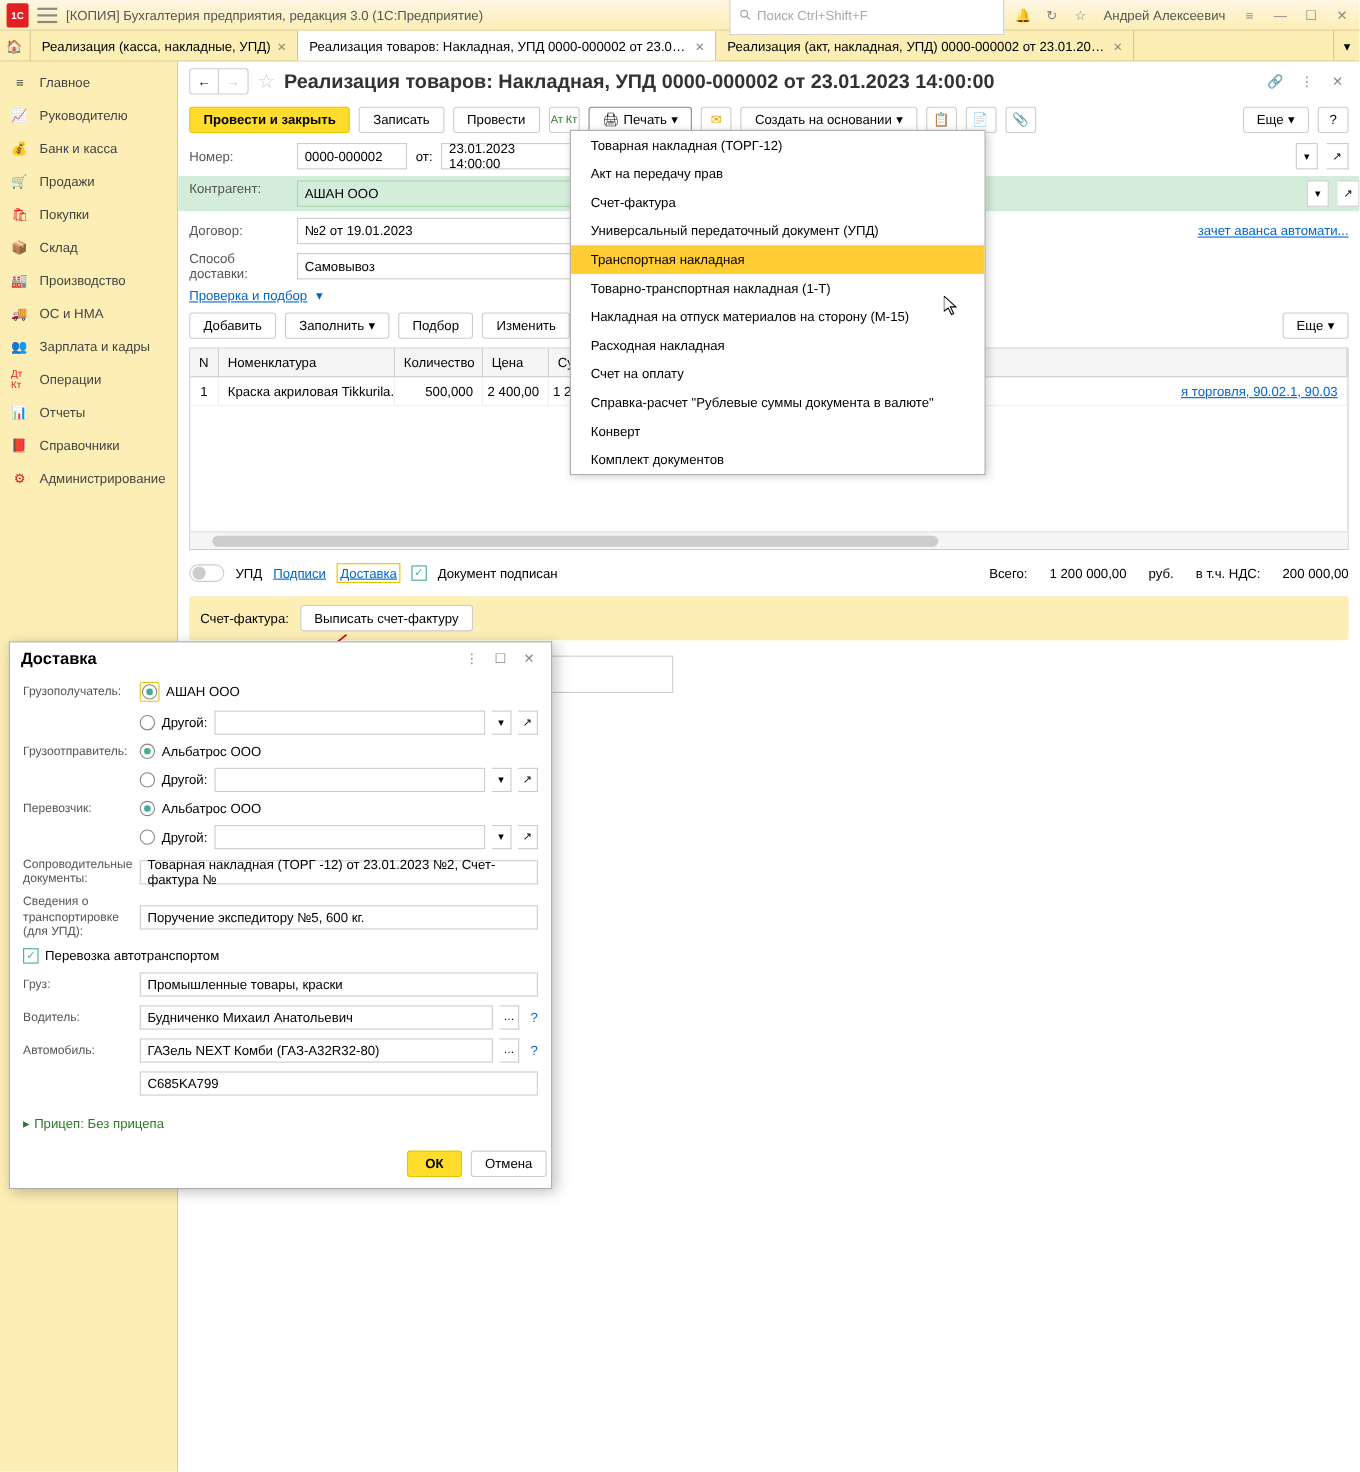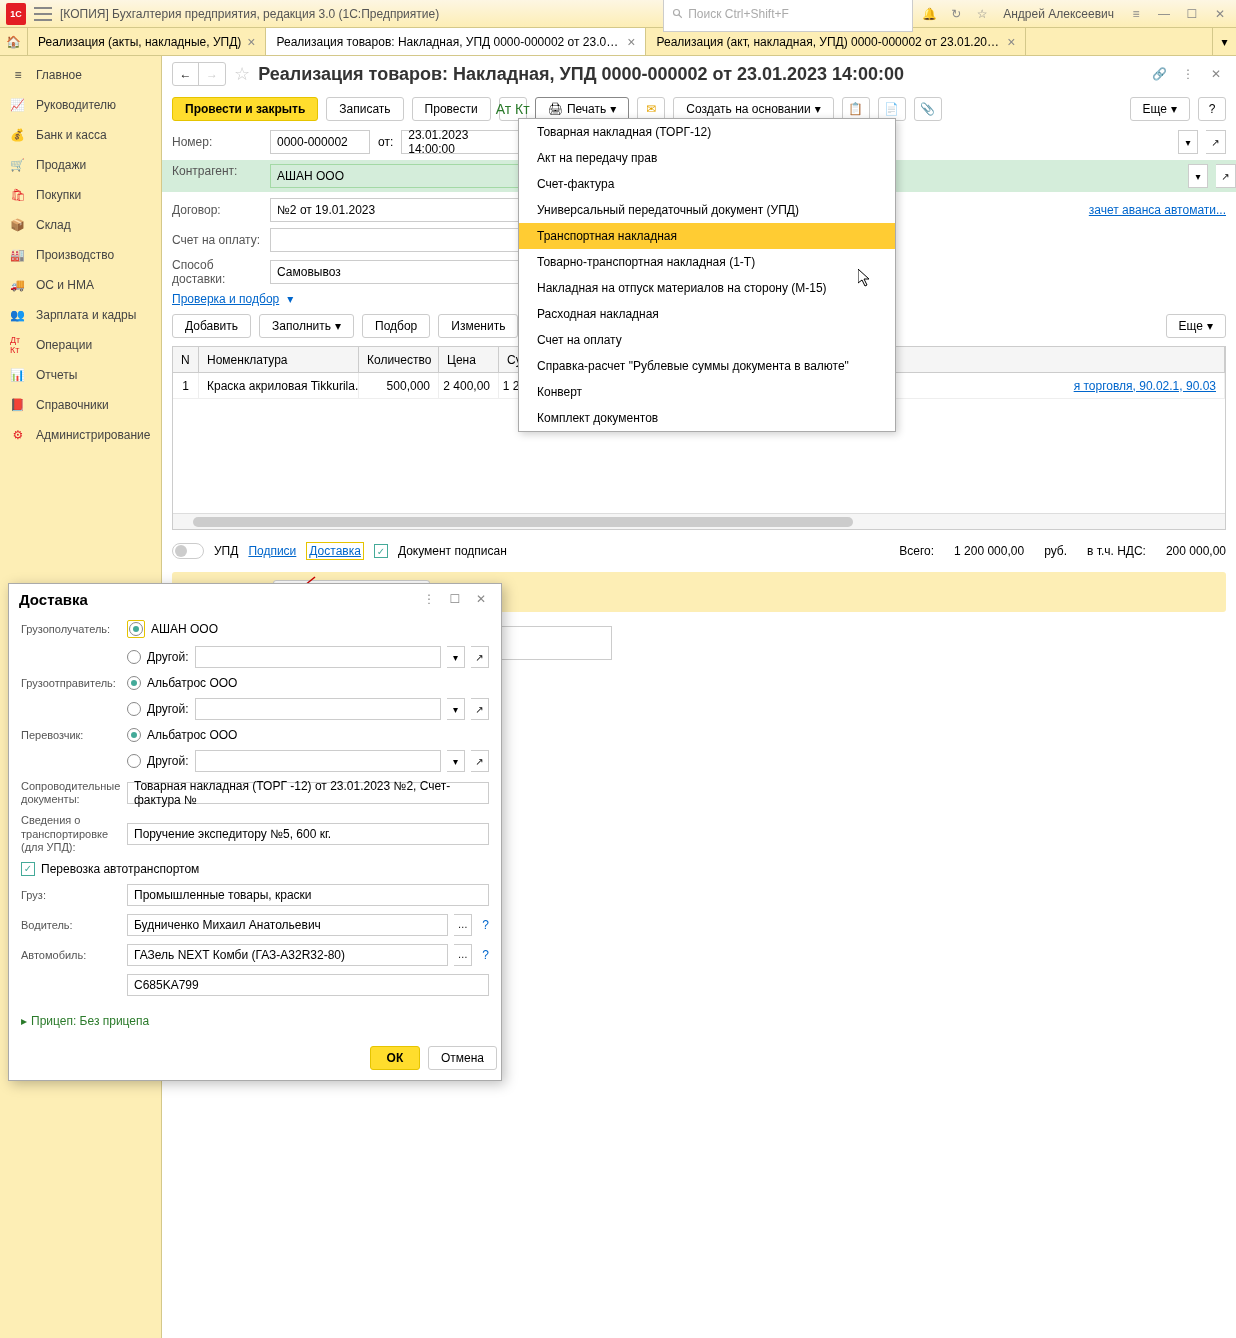--- a/index.html
+++ b/index.html
@@ -109,21 +109,21 @@
   <div class="username">Андрей Алексеевич</div>
   <div class="winbtn">≡</div>
   <div class="winbtn">—</div>
   <div class="winbtn">☐</div>
   <div class="winbtn">✕</div>
 </div>
 
 <div class="tabsbar">
   <div class="home-tab">🏠</div>
   <div class="tab">
-      <span class="tab-text">Реализация (акты, накладные, УПД)</span>
+      <span class="tab-text">Реализация (касса, накладные, УПД)</span>
       <span class="tab-close">×</span>
     </div>
   <div class="tab active">
       <span class="tab-text">Реализация товаров: Накладная, УПД 0000-000002 от 23.01.2023 14:...</span>
       <span class="tab-close">×</span>
     </div>
   <div class="tab">
       <span class="tab-text">Реализация (акт, накладная, УПД) 0000-000002 от 23.01.2023 14:00:00</span>
       <span class="tab-close">×</span>
     </div>
@@ -198,21 +198,21 @@
       <div class="doc-title">Реализация товаров: Накладная, УПД 0000-000002 от 23.01.2023 14:00:00</div>
       <div class="hdr-icon">🔗</div>
       <div class="hdr-icon">⋮</div>
       <div class="hdr-icon">✕</div>
     </div>
 
     <div class="toolbar">
       <div class="btn yellow">Провести и закрыть</div>
       <div class="btn">Записать</div>
       <div class="btn">Провести</div>
-      <div class="btn icon-only" style="color:#2a7a2a;font-size:14px">Ат Кт</div>
+      <div class="btn icon-only" style="color:#2a7a2a;font-size:10px">Ат Кт</div>
       <div class="btn" style="border-color:#888">
           <span>🖨</span>
           <span>Печать</span>
           <span>▾</span>
         </div>
       <div class="btn icon-only" style="color:#e5a400">✉</div>
       <div class="btn">
           <span>Создать на основании</span>
           <span>▾</span>
         </div>
@@ -263,24 +263,20 @@
         <div class="input green" style="width:256px">АШАН ООО</div>
         <div style="flex:1"></div>
         <div class="ep-btn" style="border:1px solid #ccc">▾</div>
         <div class="ep-btn">↗</div>
       </div>
       <div class="form-row">
         <div class="form-label">Договор:</div>
         <div class="input" style="width:256px">№2 от 19.01.2023</div>
         <div style="flex:1"></div>
         <span class="link-text">зачет аванса автомати...</span>
-      </div>
-      <div class="form-row">
-        <div class="form-label">Счет на оплату:</div>
-        <div class="input" style="width:256px"></div>
       </div>
       <div class="form-row">
         <div class="form-label">Способ доставки:</div>
         <div class="input" style="width:256px">Самовывоз</div>
       </div>
       <div class="form-row">
         <span class="link-text">Проверка и подбор</span>
           <span style="color:#0066cc">▾</span>
       </div>
 

